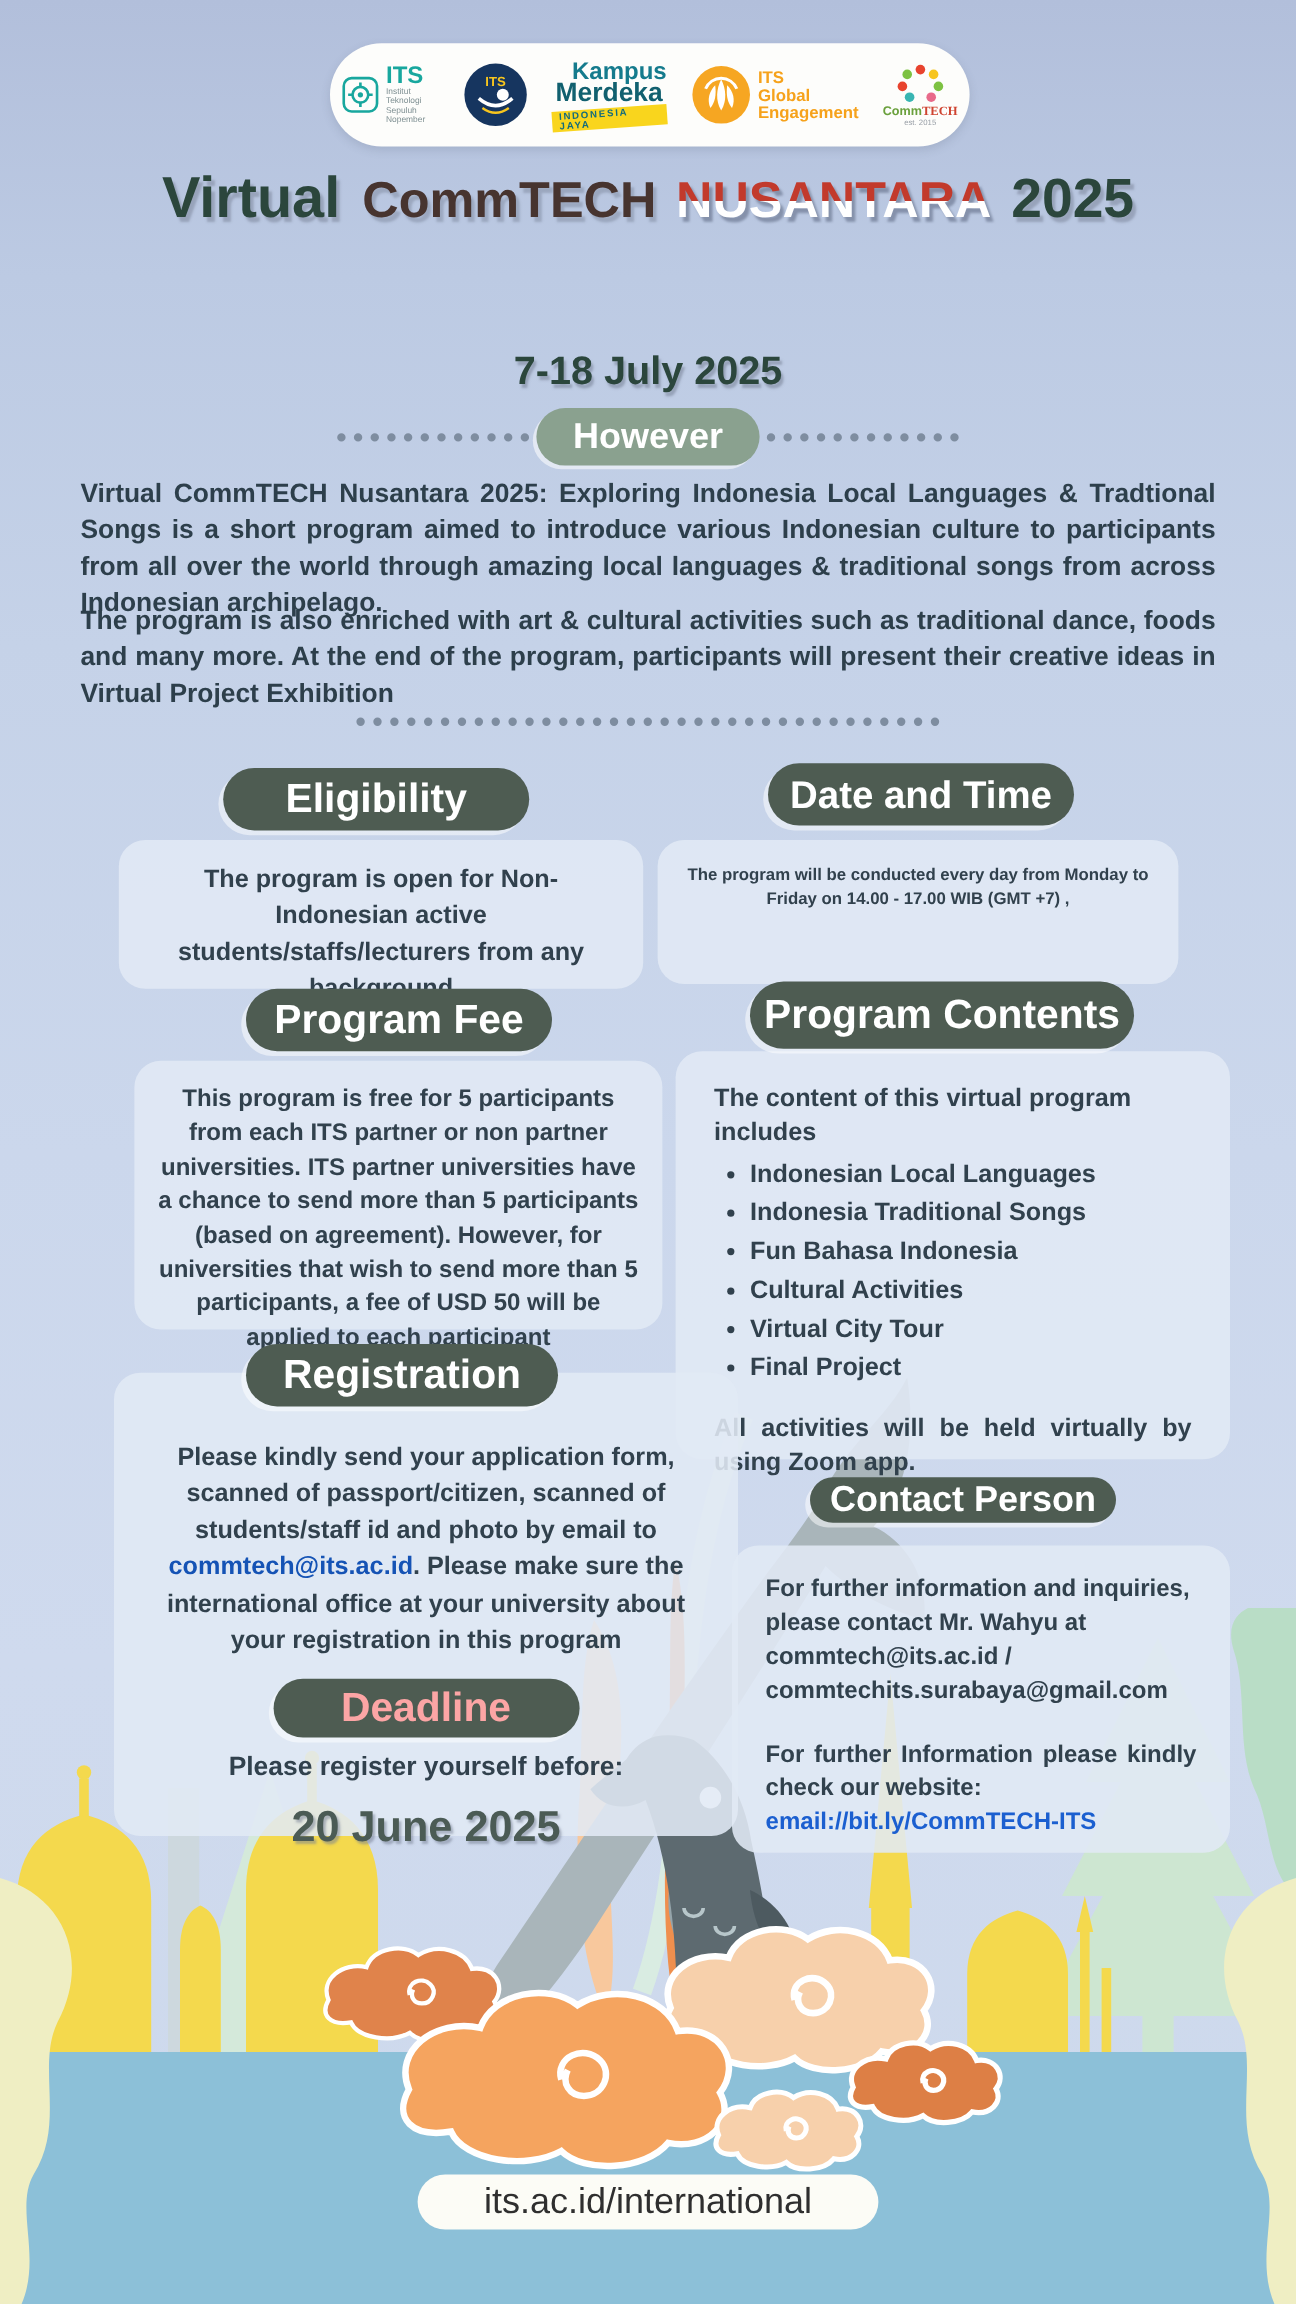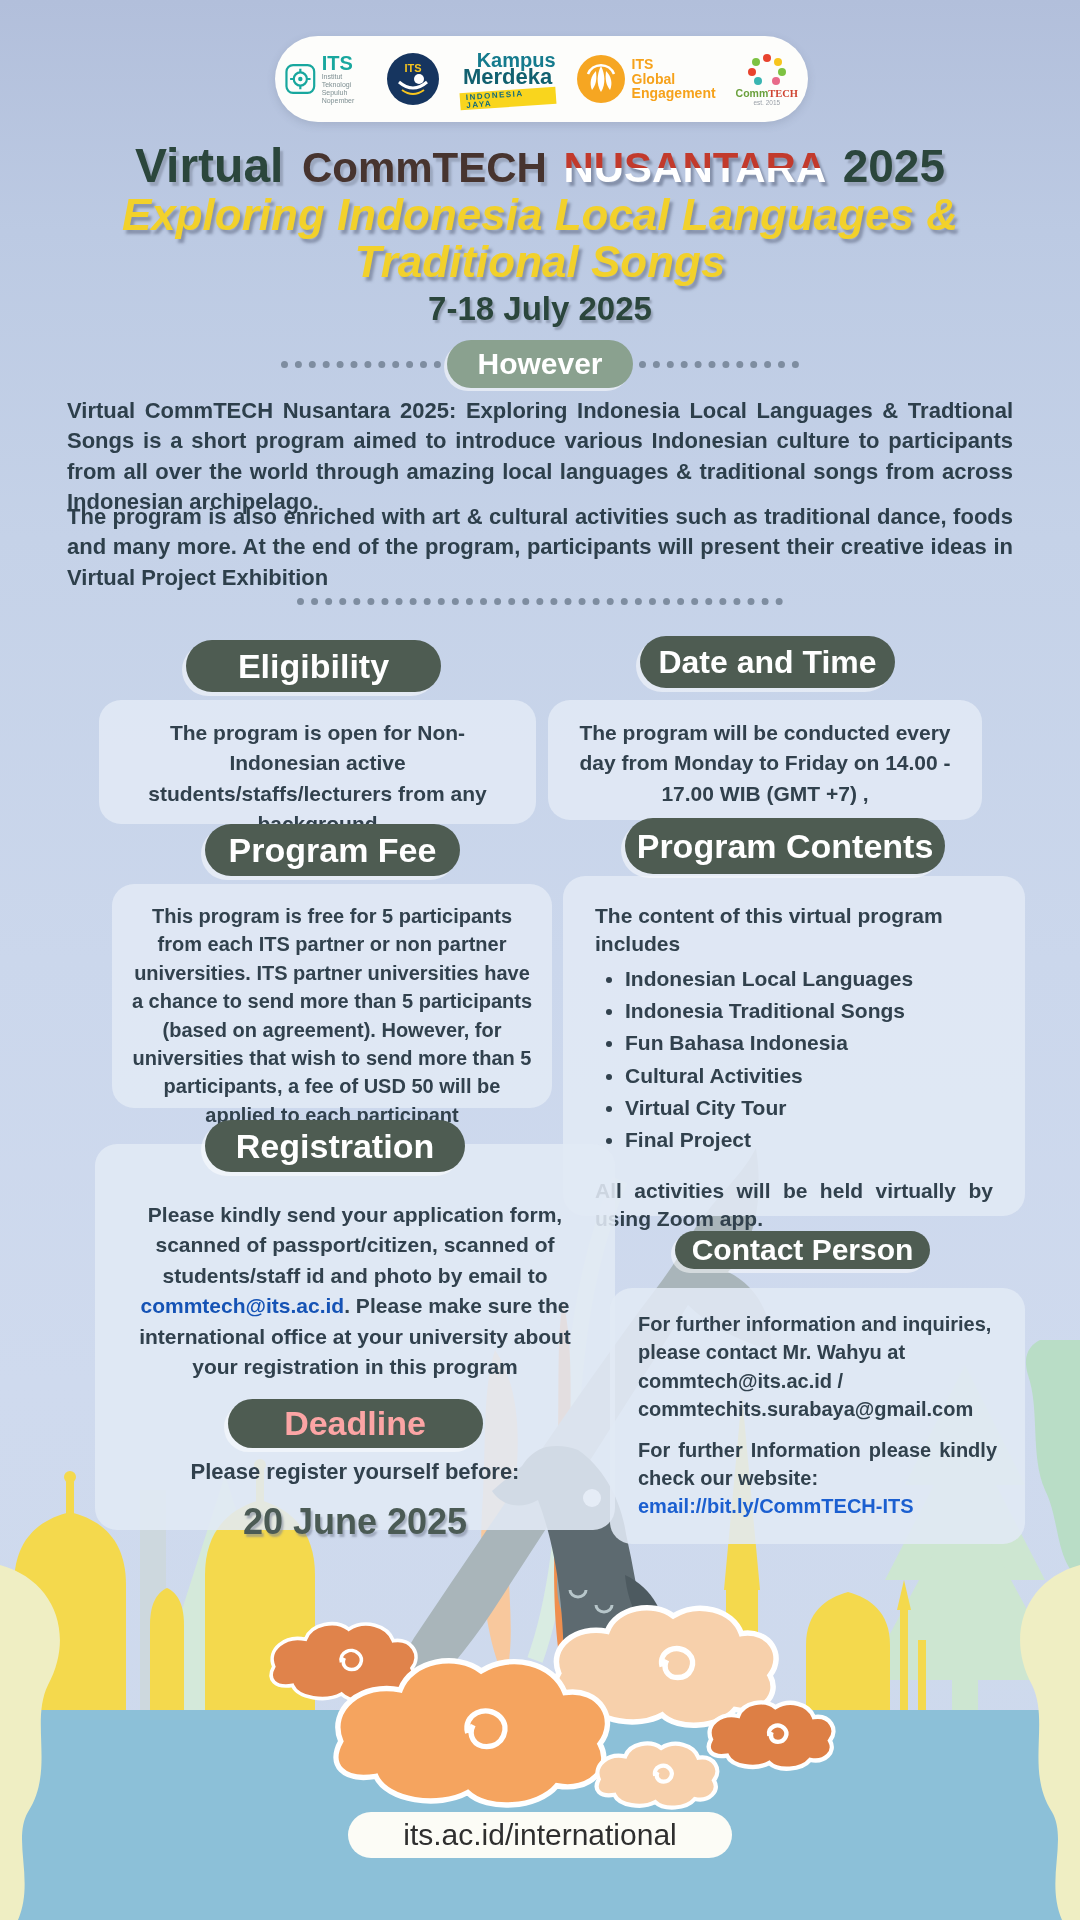--- a/index.html
+++ b/index.html
@@ -227,37 +227,36 @@
       <div class="ct-est">est. 2015</div>
     </div>
   </div>
 
   <div class="title-row">
     <span class="t-virtual">Virtual</span>
     <span class="t-commtech">CommTECH</span>
     <span class="t-nusantara">NUSANTARA</span>
     <span class="t-year">2025</span>
   </div>
-  <div class="subtitle">Exploring Indonesia Local Languages &amp; Traditional Songs</div>
   <div class="date-range">7-18 July 2025</div>
 
   <div class="overview-row">
     <div class="dots"></div>
     <div class="ov-pill">However</div>
     <div class="dots"></div>
   </div>
   <div class="para" style="top:396px;">Virtual CommTECH Nusantara 2025: Exploring Indonesia Local Languages &amp; Tradtional Songs is a short program aimed to introduce various Indonesian culture to participants from all over the world through amazing local languages &amp; traditional songs from across Indonesian archipelago.</div>
   <div class="para" style="top:502px;">The program is also enriched with art &amp; cultural activities such as traditional dance, foods and many more. At the end of the program, participants will present their creative ideas in Virtual Project Exhibition</div>
   <div class="divider2"></div>
 
   <div class="hpill" style="left:186px;top:640px;width:255px;height:52px;font-size:34px;">Eligibility</div>
   <div class="card center" style="left:99px;top:700px;width:437px;height:124px;font-size:21px;line-height:1.45;padding:18px 22px;">The program is open for Non-Indonesian active students/staffs/lecturers from any background</div>
 
   <div class="hpill" style="left:640px;top:636px;width:255px;height:52px;font-size:32px;">Date and Time</div>
-  <div class="card center" style="left:548px;top:700px;width:434px;height:120px;font-size:21px;line-height:1.45;padding:18px 20px;">The program will be conducted every day from Monday to Friday on 14.00 - 17.00  WIB (GMT +7) ,</div>
+  <div class="card center" style="left:548px;top:700px;width:434px;height:120px;font-size:14px;line-height:1.45;padding:18px 20px;">The program will be conducted every day from Monday to Friday on 14.00 - 17.00  WIB (GMT +7) ,</div>
 
   <div class="hpill" style="left:205px;top:824px;width:255px;height:52px;font-size:34px;">Program Fee</div>
   <div class="card center" style="left:112px;top:884px;width:440px;height:224px;font-size:20px;line-height:1.42;padding:18px 18px;">This program is free for 5 participants from each ITS partner or non partner universities. ITS partner universities have a chance to send more than 5 participants (based on agreement). However, for universities that wish to send more than 5 participants, a fee of USD 50 will be applied to each participant</div>
 
   <div class="hpill" style="left:625px;top:818px;width:320px;height:56px;font-size:34px;">Program Contents</div>
   <div class="card" style="left:563px;top:876px;width:462px;height:340px;font-size:21px;line-height:1.35;padding:26px 32px;">
     <div>The content of this virtual program includes</div>
     <ul class="contents">
       <li>Indonesian Local Languages</li>
       <li>Indonesia Traditional Songs</li>
@@ -275,21 +274,21 @@
       <span>Please kindly send your application form, scanned of passport/citizen, scanned of students/staff id and photo by email to </span><a href="#" class="link">commtech@its.ac.id</a><span>. Please make sure the international office at your university about your registration in this program</span>
     </div>
     <div class="dl-pill">Deadline</div>
     <div style="font-size:22px;">Please register yourself before:</div>
     <div class="dl-date">20 June 2025</div>
   </div>
 
   <div class="hpill" style="left:675px;top:1231px;width:255px;height:38px;font-size:30px;text-align:center;">Contact Person</div>
   <div class="card" style="left:610px;top:1288px;width:415px;height:256px;font-size:20px;line-height:1.42;padding:22px 28px;">
     <div>For further information and inquiries, please contact Mr. Wahyu at commtech@its.ac.id / commtechits.surabaya@gmail.com</div>
-    <div style="margin-top:12px;text-align:justify;">For further Information please kindly check our website:</div>
+    <div style="margin-top:24px;text-align:justify;">For further Information please kindly check our website:</div>
     <a href="#" class="weblink">email://bit.ly/CommTECH-ITS</a>
   </div>
 
   <div class="footer-pill">
     <span>its.ac.id/international</span>
   </div>
 
 </div>
 
 </body></html>

